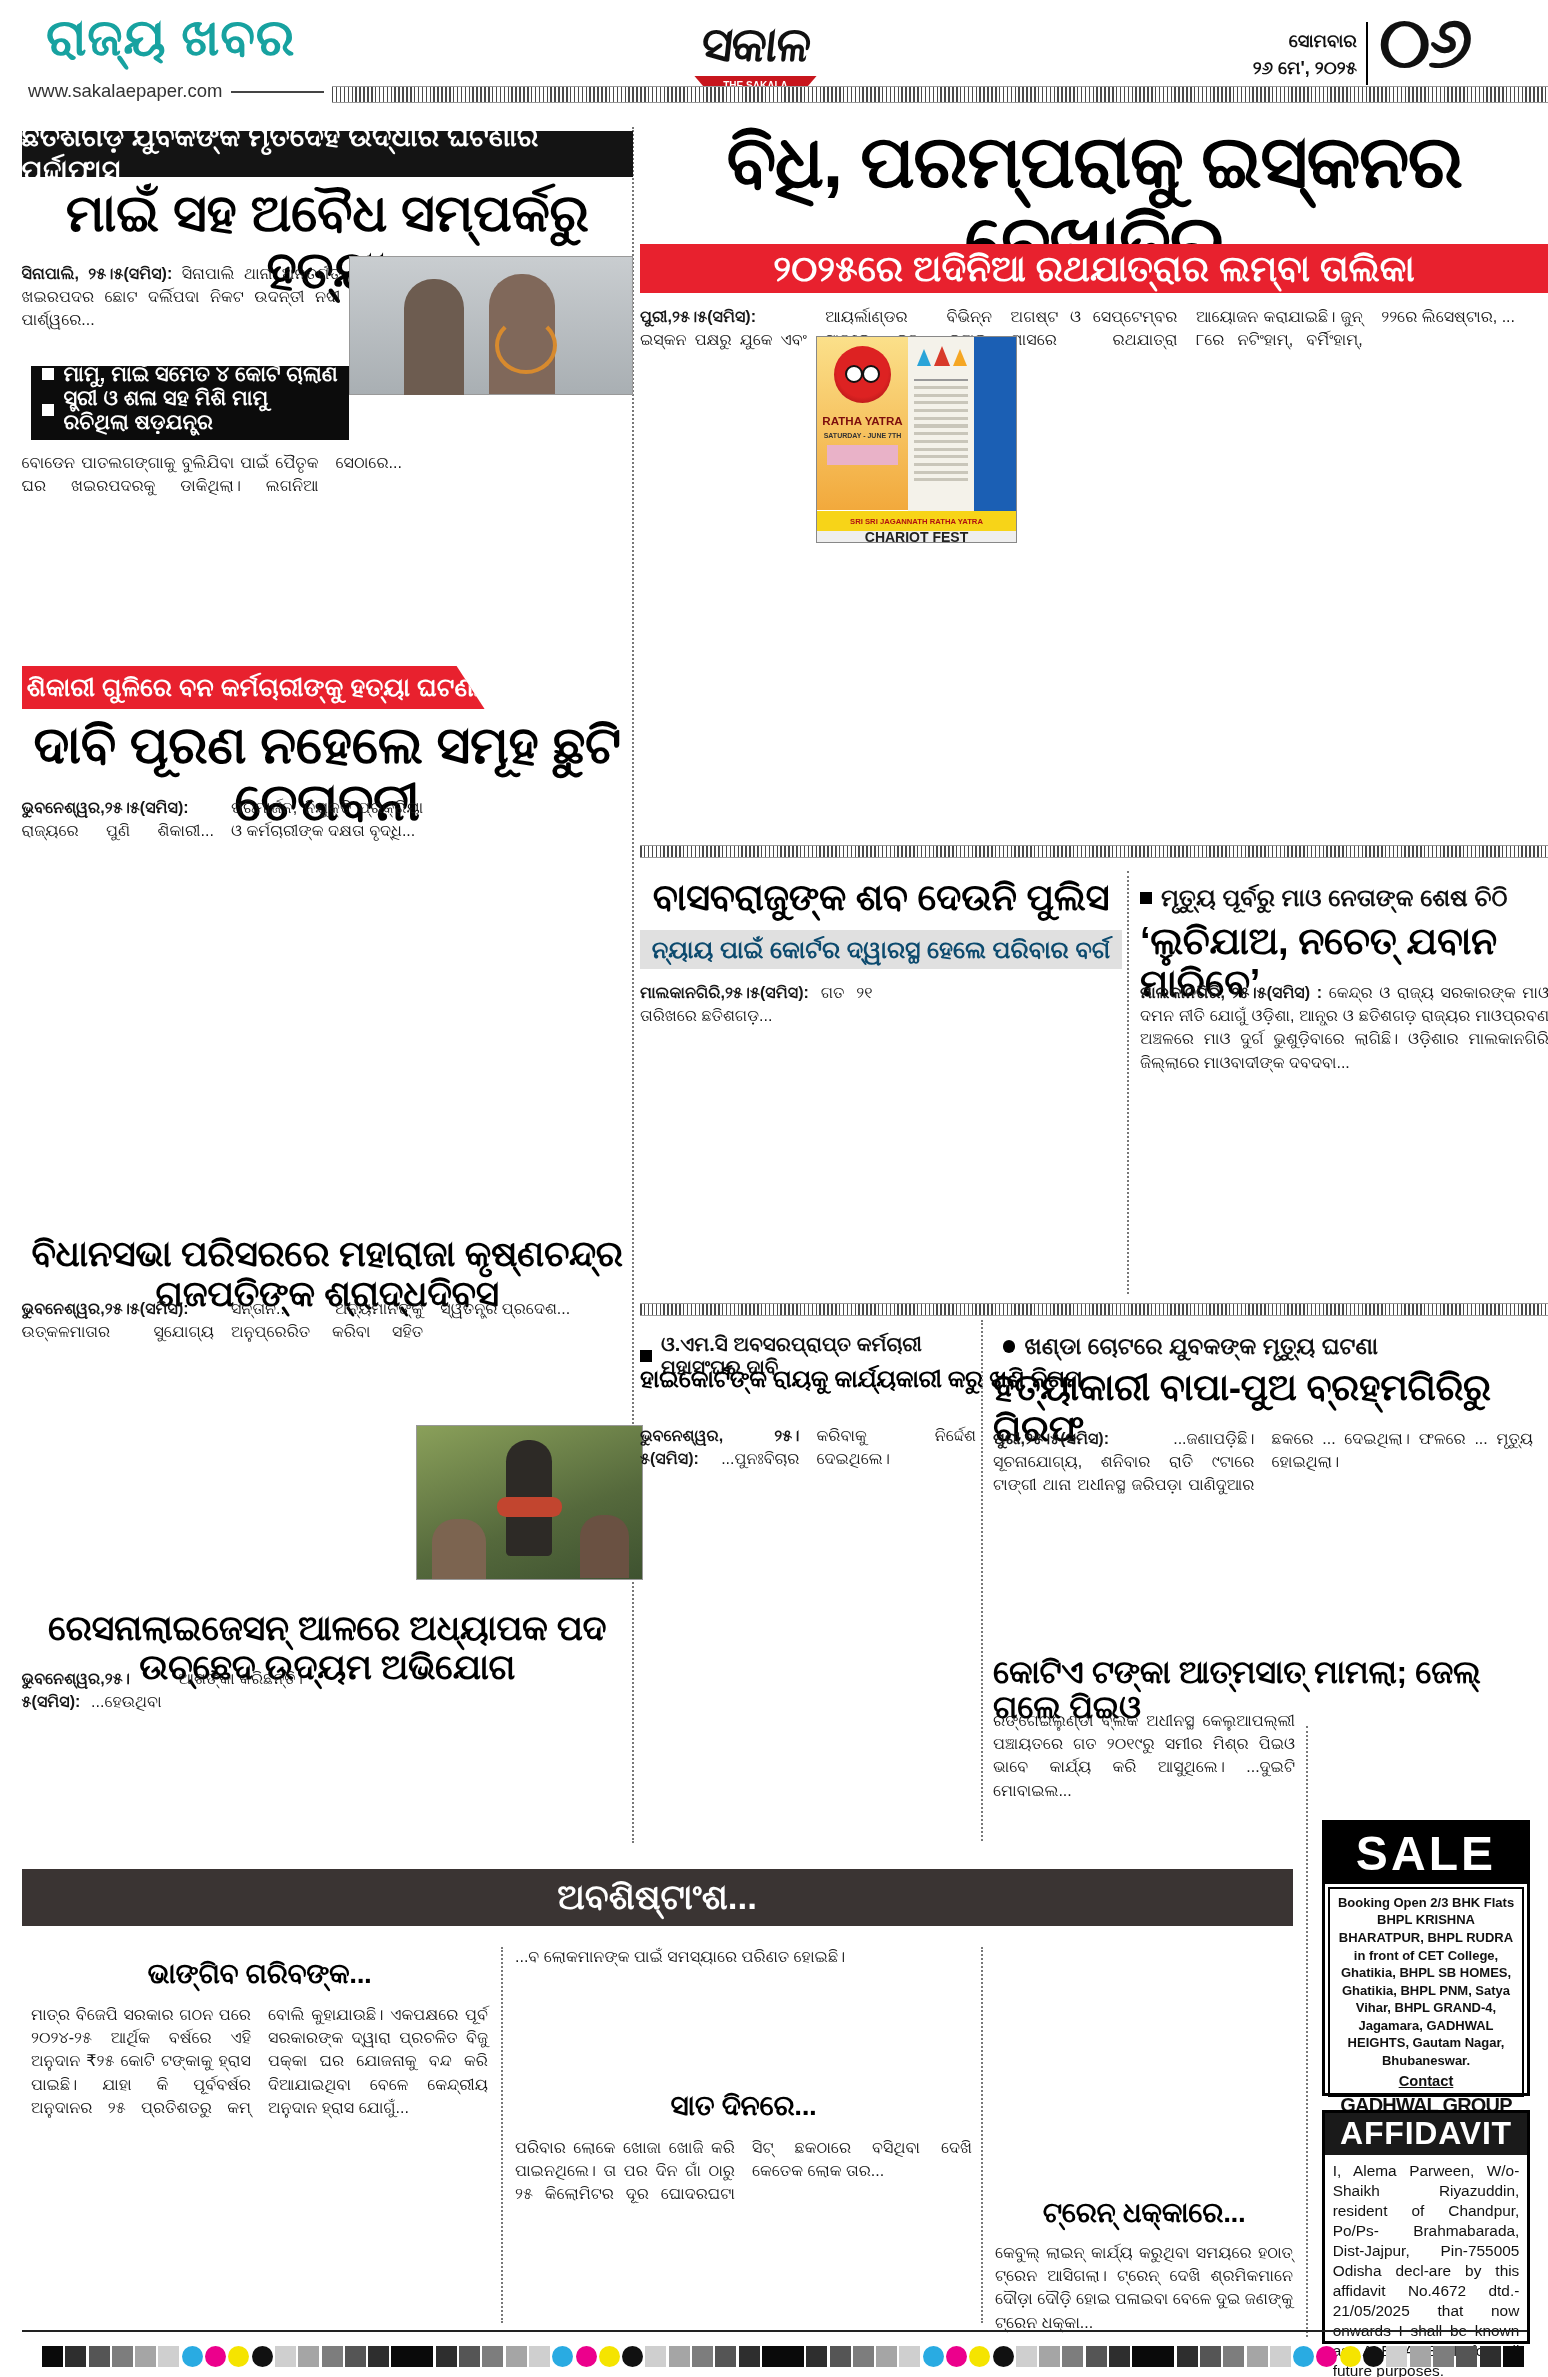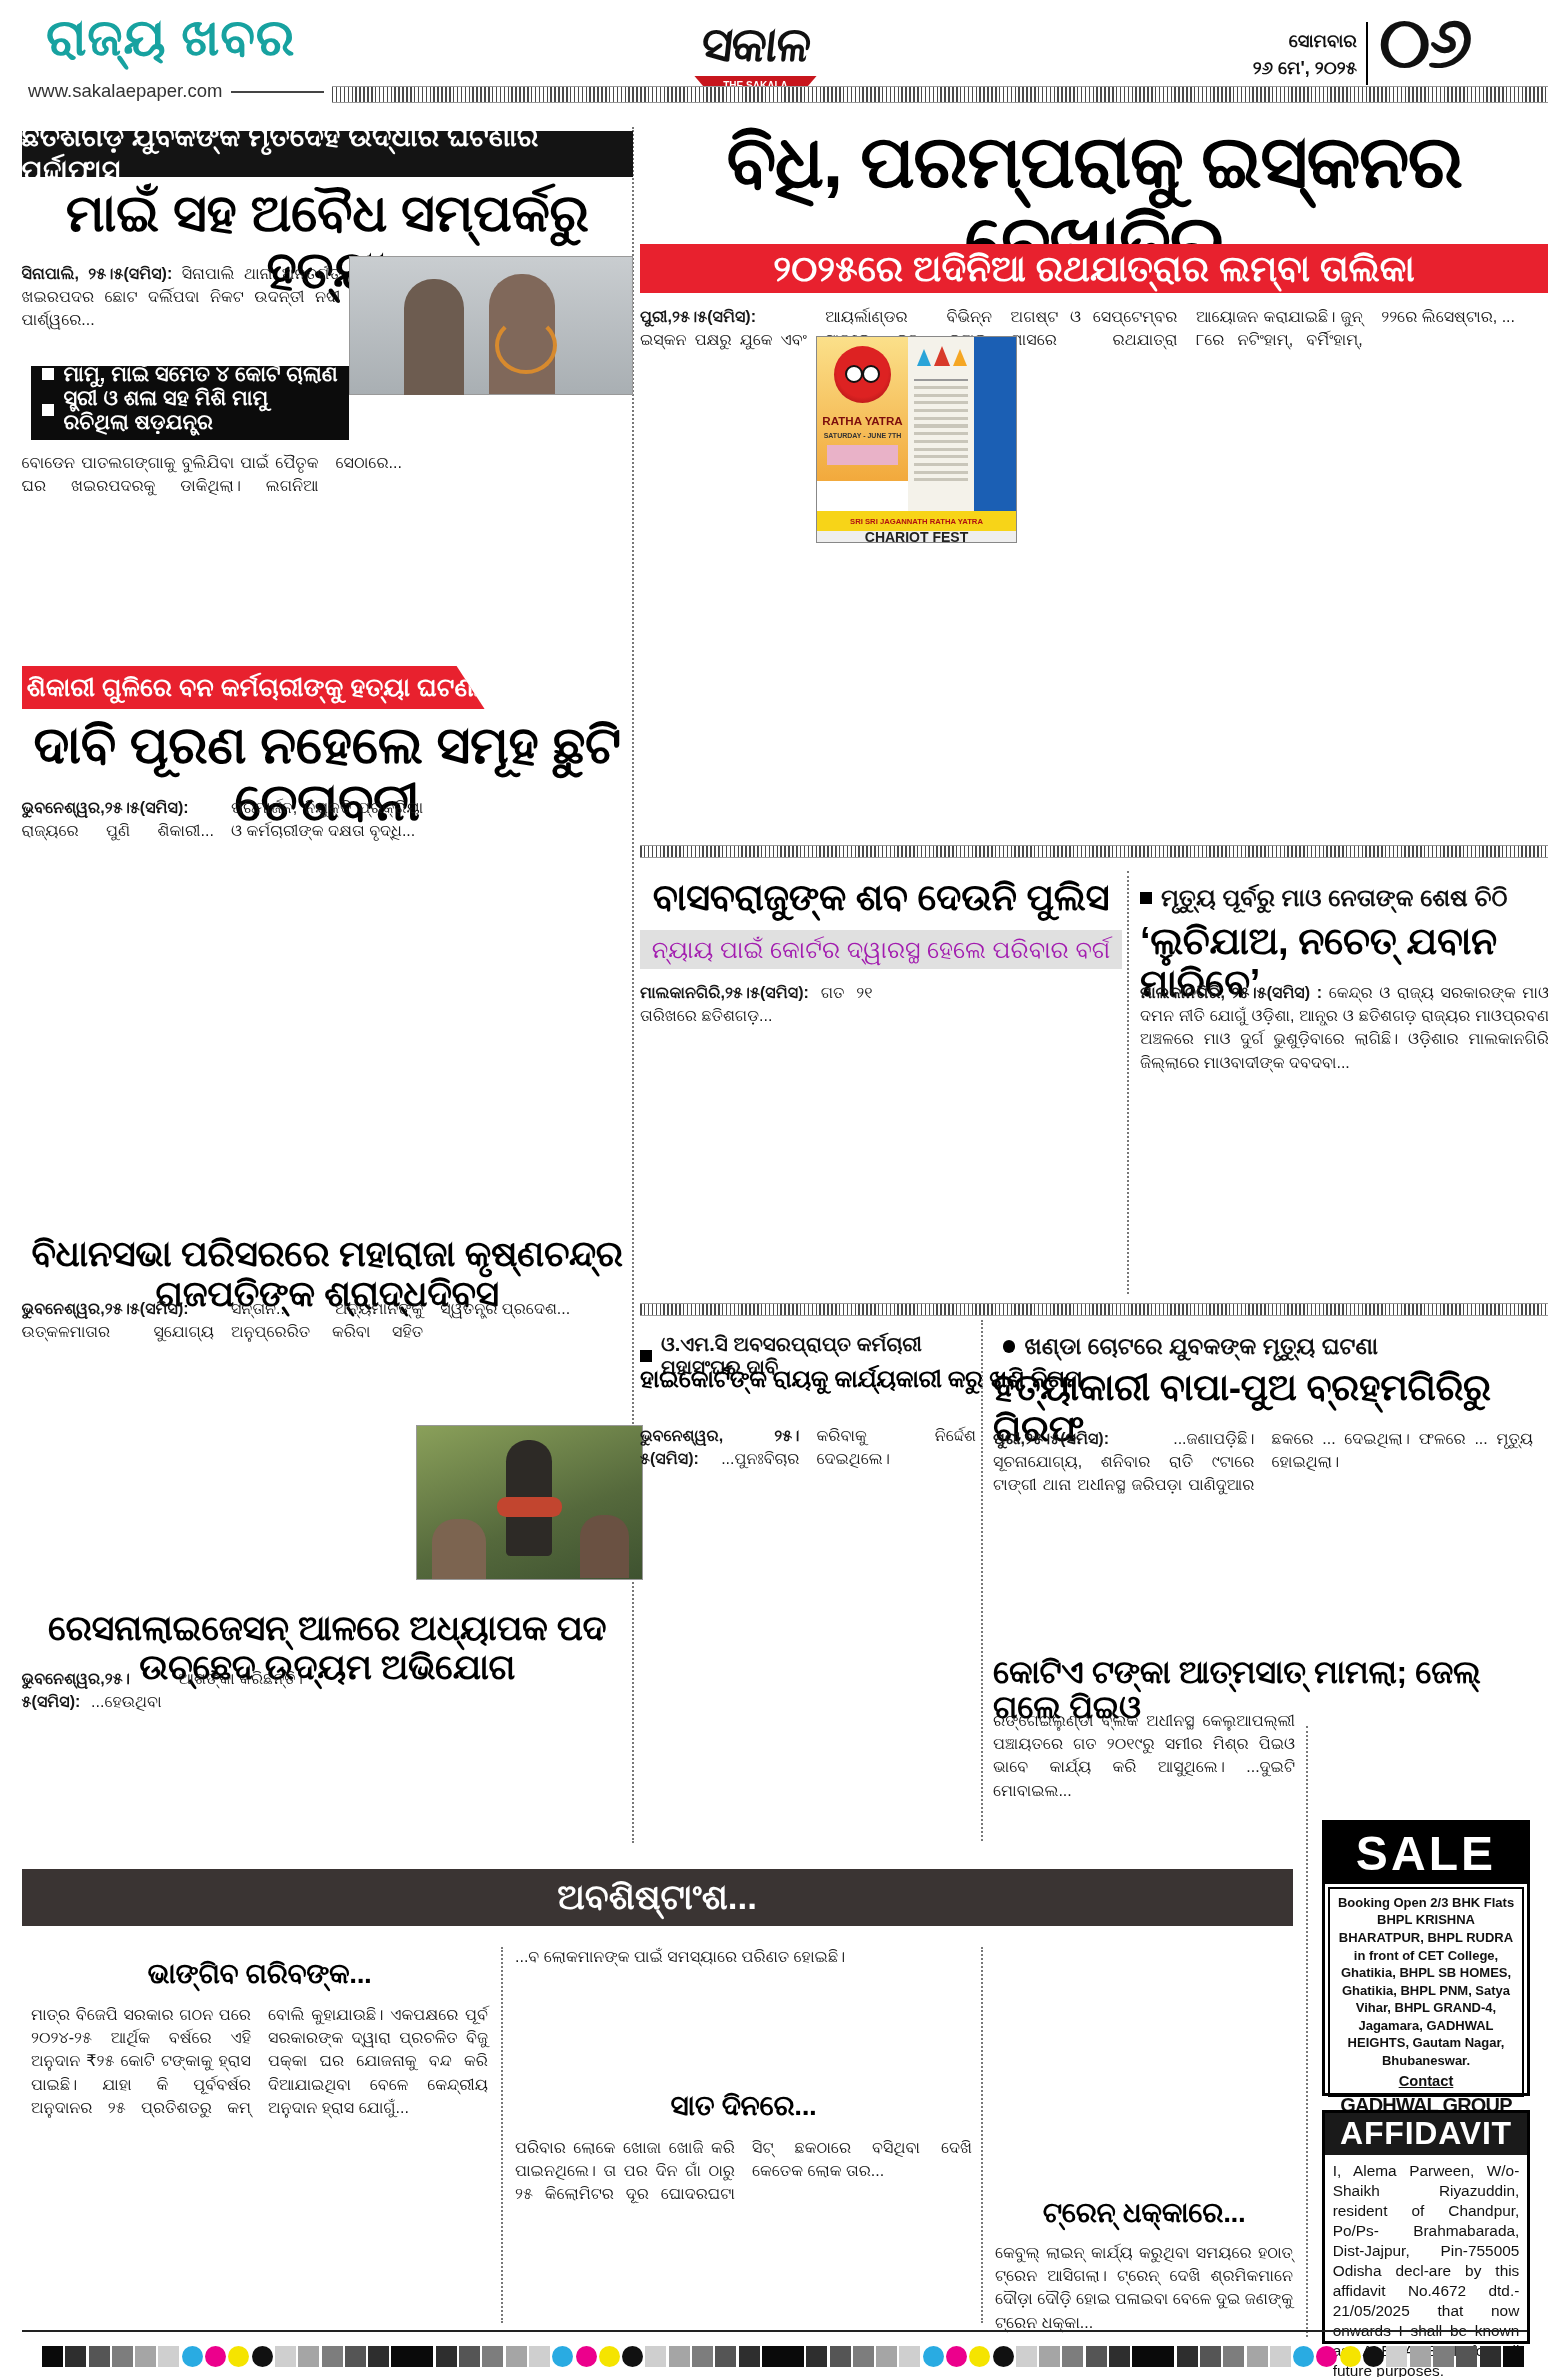--- a/index.html
+++ b/index.html
@@ -5,21 +5,21 @@
   html,body{margin:0;padding:0;background:#e8e8e8}
   #page{position:relative;width:1548px;height:2377px;background:#fff;overflow:hidden;
         font-family:"Liberation Sans","DejaVu Sans",sans-serif;color:#111}
   .abs{position:absolute}
   .hd{font-weight:bold;color:#000;line-height:1.1;letter-spacing:-0.4px}
   .ctr{text-align:center}
   .body{font-size:16px;line-height:1.45;text-align:justify;color:#161616}
   .dl{font-weight:bold}
   .kband{background:#141414;color:#fff;display:flex;align-items:center;justify-content:center;font-weight:bold}
   .rband{background:#e8212e;color:#fff;display:flex;align-items:center;justify-content:center;font-weight:bold}
-  .gband{background:#e0e0e0;color:#a21caf;display:flex;align-items:center;justify-content:center;font-weight:normal}
+  .gband{background:#e0e0e0;color:#0c4a6e;display:flex;align-items:center;justify-content:center;font-weight:bold}
   .dotv{border-left:2.3px dotted #777}
   .stripe{background:repeating-linear-gradient(90deg,#4a4a4a 0 1.5px,#fff 1.5px 3.9px);
           border-top:1.5px solid #9a9a9a;border-bottom:1.5px solid #9a9a9a}
   .cols2{column-count:2;column-gap:17px}
   .cols3{column-count:3;column-gap:17px}
   .cols4{column-count:4;column-gap:17px}
   .cols5{column-count:5;column-gap:18.5px}
   .bullet-row{display:flex;align-items:center;gap:9.3px;color:#fff;font-weight:bold}
   .bullet-row::before{content:"";width:12.3px;height:12.3px;background:#fff;flex:0 0 12.3px}
   .kick{font-weight:bold;display:flex;align-items:center;gap:9.3px}
@@ -105,21 +105,21 @@
   </div>
 
   <div class="abs hd ctr" style="left:640px;top:122px;width:908px;font-size:73px;letter-spacing:-1.5px">ବିଧି, ପରମ୍ପରାକୁ ଇସ୍କନର ବେଖାତିର</div>
   <div class="abs rband" style="left:640px;top:244px;width:908px;height:49px;font-size:36px">୨୦୨୫ରେ ଅଦିନିଆ ରଥଯାତ୍ରାର ଲମ୍ବା ତାଲିକା</div>
   <div class="abs body cols5" style="left:640px;top:305px;width:908px;height:531px">
     <span class="dl">ପୁରୀ,୨୫।୫(ସମିସ):</span>
     <span>ଇସ୍କନ ପକ୍ଷରୁ ଯୁକେ ଏବଂ ଆୟର୍ଲାଣ୍ଡର ବିଭିନ୍ନ ସ୍ଥାନରେ ଜୁନ୍, ଜୁଲାଇ, ଅଗଷ୍ଟ ଓ ସେପ୍ଟେମ୍ବର ମାସରେ ରଥଯାତ୍ରା ଆୟୋଜନ କରାଯାଇଛି। ଜୁନ୍ ୮ରେ ନଟିଂହାମ୍, ବର୍ମିଂହାମ୍, ୨୨ରେ ଲିସେଷ୍ଟାର, ...</span>
   </div>
 
   <div class="abs" style="left:816px;top:336px;width:199px;height:205px;background:#fff;border:0.8px solid #888">
-    <div style="position:absolute;left:0;top:0;width:91px;height:144px;background:linear-gradient(180deg,#fbe08a,#f2a93c);text-align:center">
+    <div style="position:absolute;left:0;top:0;width:91px;height:173px;background:linear-gradient(180deg,#fbe08a,#f2a93c);text-align:center">
       <div style="margin:9.3px auto 0;width:57px;height:57px;border-radius:50%;background:radial-gradient(circle at 50% 45%,#d22 60%,#8e0f0f);position:relative">
         <div style="position:absolute;left:10.8px;top:18.5px;width:14px;height:14px;background:#fff;border-radius:50%;border:2.3px solid #111"></div>
         <div style="position:absolute;right:10.8px;top:18.5px;width:14px;height:14px;background:#fff;border-radius:50%;border:2.3px solid #111"></div>
       </div>
       <div style="margin-top:10.8px;font-size:11.6px;font-weight:bold;color:#7c0d0d">RATHA YATRA</div>
       <div style="margin-top:4.6px;font-size:7px;font-weight:bold;color:#333">SATURDAY - JUNE 7TH</div>
       <div style="margin:6.2px auto 0;width:71px;height:20px;background:#e9b2c8"></div>
     </div>
     <div style="position:absolute;left:91px;top:0;width:66px;height:174px;background:#f4f2ea">
       <div style="position:absolute;left:9.3px;top:12.3px;width:0;height:0;border-left:7.7px solid transparent;border-right:7.7px solid transparent;border-bottom:17px solid #2aa4d8"></div>

